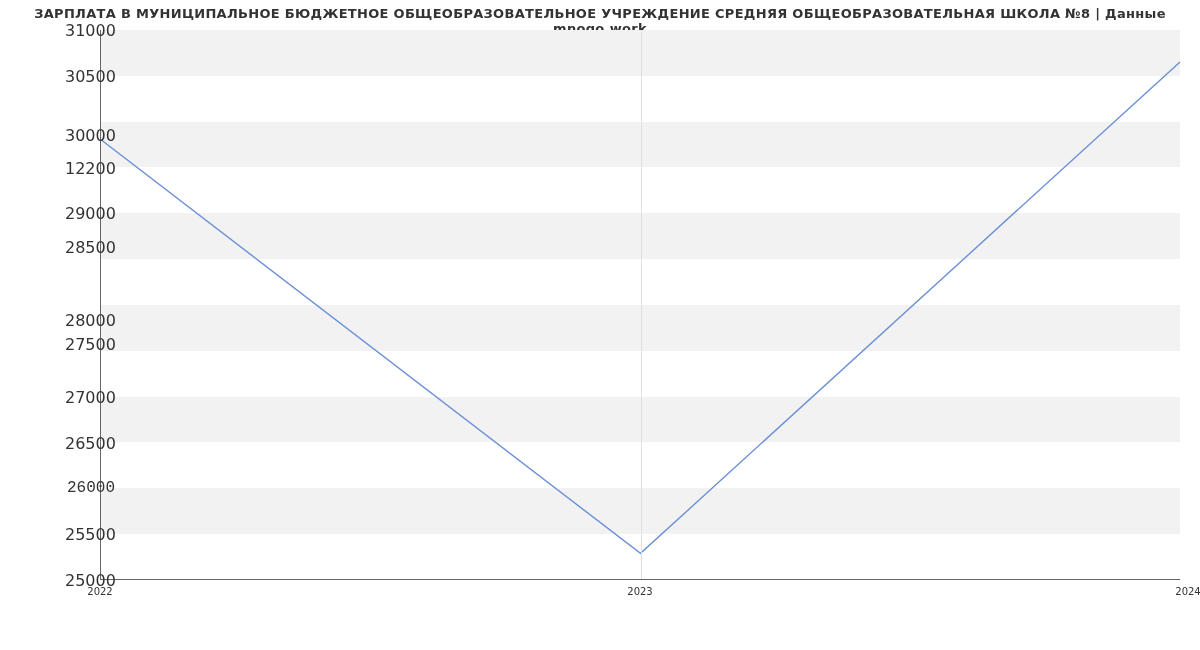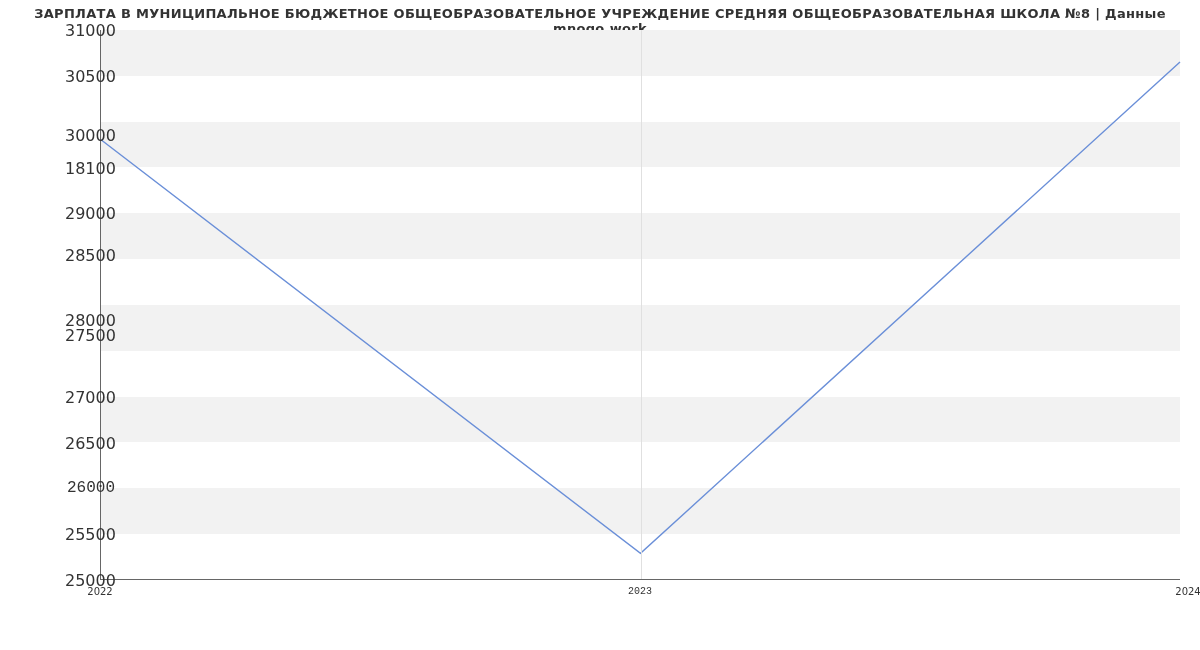--- a/index.html
+++ b/index.html
@@ -96,24 +96,24 @@
     <svg class="series" id="series" preserveAspectRatio="none" viewBox="0 0 1080 550">
         <path d="M0 109.99999999999997 L540 524.3333333333334 L1080 32.08333333333334"></path>
       </svg>
   <div class="vline" style="left: 540px;"></div>
     </div>
 <div class="tick-y" style="top: 580px;">25000</div>
     <div class="tick-y" style="top: 534.167px;">25500</div>
     <div class="tick-y" style="top: 488.333px; font-family: Liberation Mono, monospace;">26000</div>
     <div class="tick-y" style="top: 442.5px;">26500</div>
     <div class="tick-y" style="top: 396.667px;">27000</div>
-    <div class="tick-y" style="top: 335px;">27500</div>
+    <div class="tick-y" style="top: 344px;">27500</div>
     <div class="tick-y" style="top: 320px;">28000</div>
-    <div class="tick-y" style="top: 255px;">28500</div>
+    <div class="tick-y" style="top: 247px;">28500</div>
     <div class="tick-y" style="top: 213.333px;">29000</div>
-    <div class="tick-y" style="top: 167.5px;">18100</div>
+    <div class="tick-y" style="top: 167.5px;">12200</div>
     <div class="tick-y" style="top: 135px; text-align: center;">30000</div>
     <div class="tick-y" style="top: 75.8333px;">30500</div>
     <div class="tick-y" style="top: 30px;">31000</div>
     <div class="tick-x" style="left: 100px;">2022</div>
-    <div class="tick-x" style="left: 640px; font-family: Liberation Mono, monospace;">2023</div>
+    <div class="tick-x" style="left: 640px;">2023</div>
     <div class="tick-x" style="left: 1180px; margin-left: 8px;">2024</div>
   </div>
 
 </body></html>

